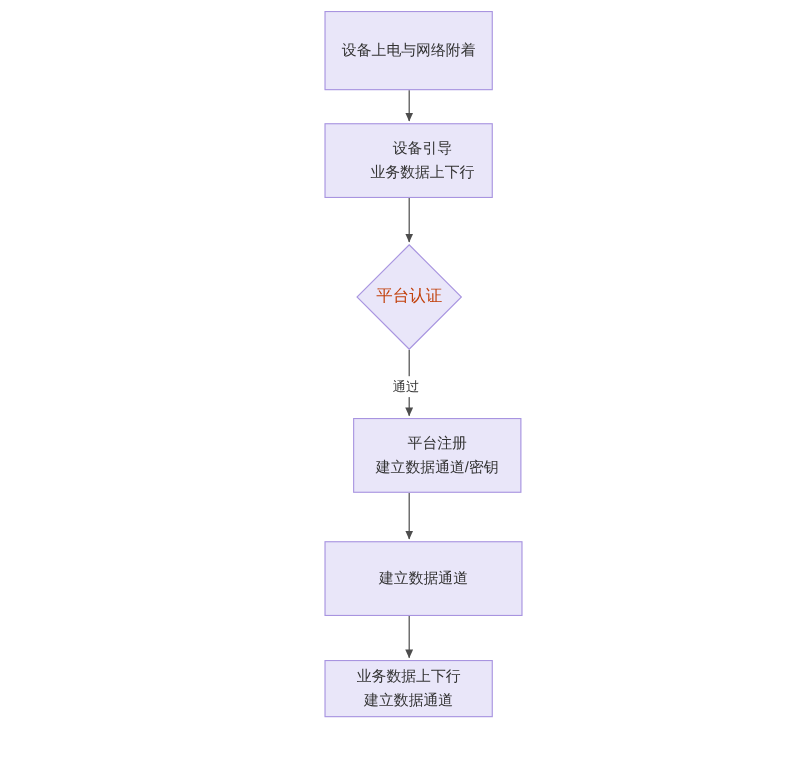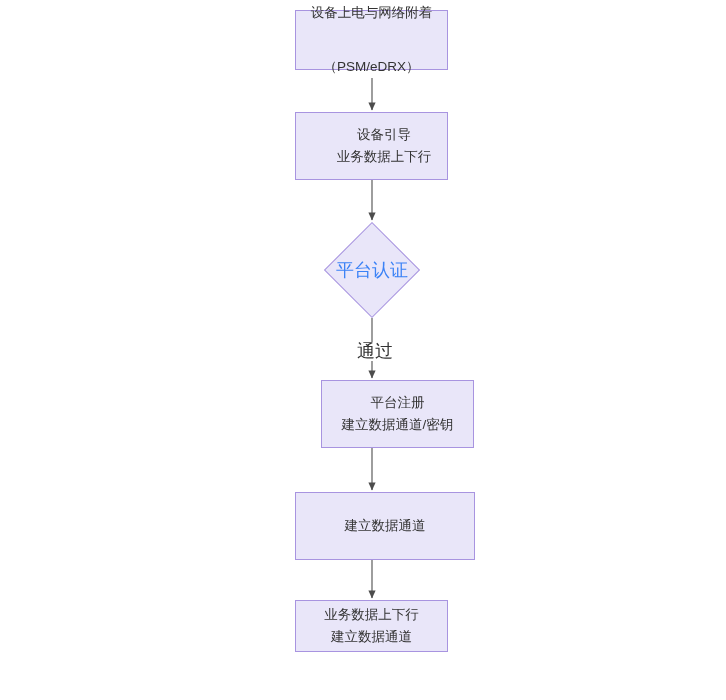--- a/index.html
+++ b/index.html
@@ -68,29 +68,29 @@
   }
   .node-decision .diamond-text {
     position: absolute;
     left: 0;
     top: 0;
     width: 96px;
     height: 96px;
     display: flex;
     align-items: center;
     justify-content: center;
-    font-size: 18px;
+    font-size: 15px;
     line-height: 20px;
-    color: #3b82f6;
+    color: #c2410c;
     white-space: nowrap;
   }
   .edge-label {
     position: absolute;
     background: #ffffff;
-    font-size: 18px;
+    font-size: 12px;
     line-height: 17px;
     color: #333333;
     padding: 1px 2px;
     white-space: nowrap;
     z-index: 3;
   }
 </style>
 </head>
 <body>
 
@@ -102,23 +102,22 @@
         <path d="M0,0 L8,3.6 L0,7.2 z" fill="#4d4d4d"></path>
       </marker>
     </defs>
     <line x1="372" y1="78" x2="372" y2="110" stroke="#4d4d4d" stroke-width="1.1" marker-end="url(#arrowhead)"></line>
     <line x1="372" y1="180" x2="372" y2="220" stroke="#4d4d4d" stroke-width="1.1" marker-end="url(#arrowhead)"></line>
     <line x1="372" y1="318" x2="372" y2="378" stroke="#4d4d4d" stroke-width="1.1" marker-end="url(#arrowhead)"></line>
     <line x1="372" y1="448" x2="372" y2="490" stroke="#4d4d4d" stroke-width="1.1" marker-end="url(#arrowhead)"></line>
     <line x1="372" y1="560" x2="372" y2="598" stroke="#4d4d4d" stroke-width="1.1" marker-end="url(#arrowhead)"></line>
   </svg>
 
-  <div class="node" style="left:295px; top:10px; width:153px; height:60px;gap:32px;">
+  <div class="node" style="left:295px; top:10px; width:153px; height:72px;gap:32px;">
     <span class="line">设备上电与网络附着</span>
-    <span class="line">（PSM/eDRX）</span>
   </div>
 
   <div class="node" style="left:295px; top:112px; width:153px; height:68px;padding-left:25px;">
     <span class="line">设备引导</span>
     <span class="line">业务数据上下行</span>
   </div>
 
   <div class="node-decision" style="left:324px; top:222px;">
     <div class="diamond-shape"></div>
     <div class="diamond-text">平台认证</div>

